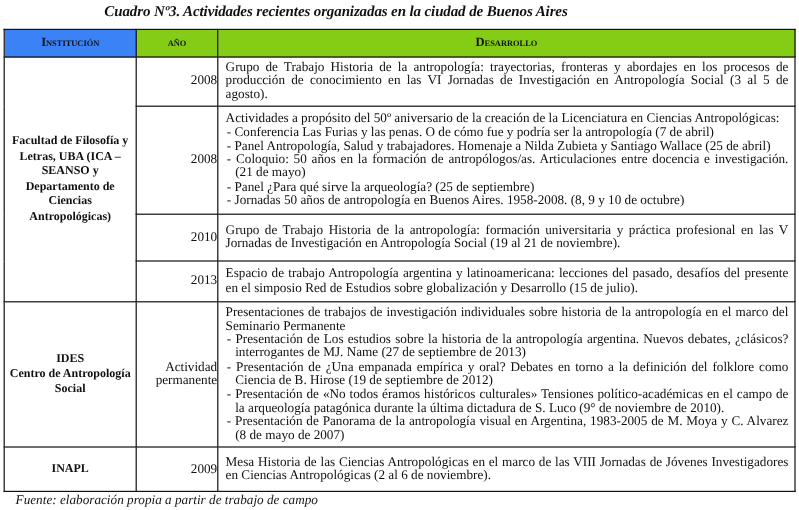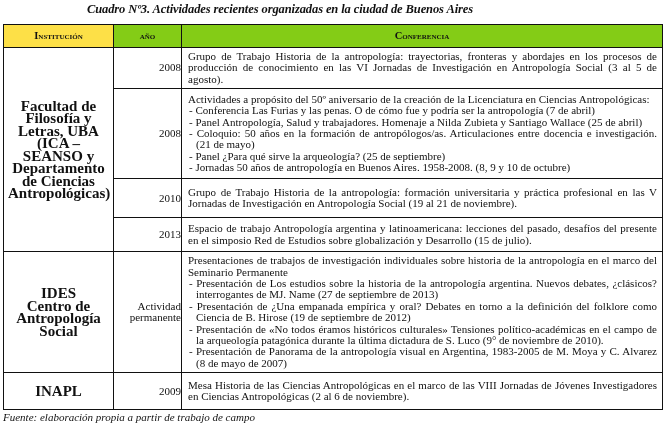--- a/index.html
+++ b/index.html
@@ -6,47 +6,47 @@
   body { width: 666px; height: 425px; position: relative; overflow: hidden;
          font-family: "Liberation Serif", "DejaVu Serif", serif; color: #111; }
   .title { position: absolute; top: 2px; left: 0; width: 560px; text-align: center;
            font-style: italic; font-weight: bold; font-size: 12.5px; letter-spacing: -0.1px; }
   table.tbl { position: absolute; top: 24px; left: 3px; width: 660px;
               border-collapse: collapse; table-layout: fixed; font-size: 11px; line-height: 11.4px; }
   .tbl td, .tbl th { border: 1px solid #111; padding: 0; vertical-align: middle; }
   .tbl thead th { background: #84cc16; height: 22px; font-weight: bold; font-variant: small-caps;
                   font-size: 10.5px; text-align: center; }
   col.c1 { width: 110px; } col.c2 { width: 68px; } col.c3 { width: auto; }
-  td.inst { text-align: center; font-weight: bold; font-size: 15px; line-height: 12.5px; padding: 0 4px; }
+  td.inst { text-align: center; font-weight: bold; font-size: 10px; line-height: 12.5px; padding: 0 4px; }
   td.year { text-align: right; font-size: 11px; }
   td.act { padding: 3px 5px 3px 6px; text-align: justify; }
   .act .intro { display: block; }
   .act ul { list-style: none; margin: 0; padding: 0; }
   .act li { padding-left: 8px; text-indent: -7px; }
   .act li::before { content: "- "; }
   .r1 { height: 36px; } .r2 { height: 90px; } .r3 { height: 39px; } .r4 { height: 34px; }
   .r5 { height: 119px; } .r6 { height: 37px; }
-  .footer { position: absolute; top: 411px; left: 3px; font-style: italic; font-size: 11px; }
+  .footer { position: absolute; top: 411px; left: 13px; font-style: italic; font-size: 11px; }
 </style>
 </head>
 <body>
 
 <div class="title">Cuadro Nº3. Actividades recientes organizadas en la ciudad de Buenos Aires</div>
 
 <table class="tbl">
   <colgroup>
       <col class="c1">
       <col class="c2">
       <col class="c3">
     </colgroup>
   <thead>
     <tr>
-      <th style="background: #fde047;">Institución</th>
+      <th style="background: #3b82f6;">Institución</th>
       <th>año</th>
-      <th>Conferencia</th>
+      <th>Desarrollo</th>
     </tr>
   </thead>
   <tbody>
     <tr class="r1">
       <td class="inst" rowspan="4">Facultad de Filosofía y Letras, UBA (ICA –SEANSO y Departamento de Ciencias Antropológicas)</td>
       <td class="year">2008</td>
       <td class="act">
         <span class="intro">Grupo de Trabajo Historia de la antropología: trayectorias, fronteras y abordajes en los procesos de producción de conocimiento en las VI Jornadas de Investigación en Antropología Social (3 al 5 de agosto).</span>
       </td>
     </tr>

